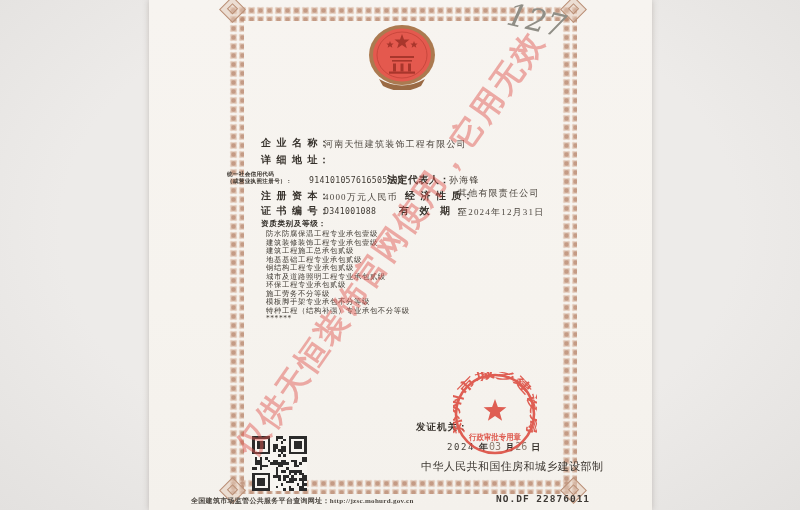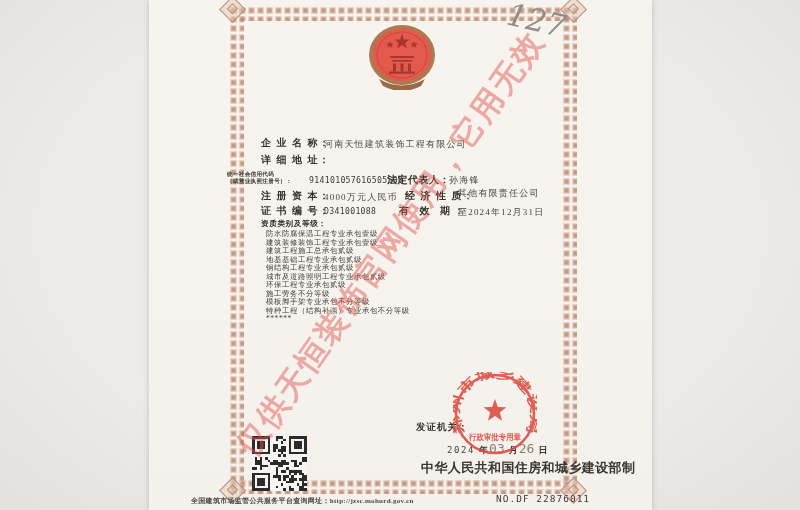--- a/index.html
+++ b/index.html
@@ -36,30 +36,30 @@
   .value.wrap{white-space:normal;line-height:10px;}
   .tiny-label{font-weight:bold;color:#37322c;font-size:5.6px;line-height:5.8px;letter-spacing:.3px;white-space:nowrap;}
   .digits{font-family:"DejaVu Sans Mono",monospace;font-style:normal;font-size:8.2px;letter-spacing:.3px;color:#3e3932;}
   .qual-heading{left:112px;top:219px;font-size:7.6px;font-weight:bold;color:#332f29;letter-spacing:.6px;}
   .qual-list{left:117px;top:230px;}
   .qual-item{font-size:7.4px;line-height:8.5px;color:#413c35;letter-spacing:.6px;white-space:nowrap;}
   .authority{left:267px;top:421px;font-size:9.5px;font-weight:bold;color:#37322c;letter-spacing:1px;}
   .date-line{left:298px;top:441px;font-size:9px;color:#37322c;white-space:nowrap;}
   .date-line .num{font-family:"DejaVu Sans Mono",monospace;letter-spacing:1.6px;color:#45403a;}
   .date-line .unit{font-weight:bold;margin:0 1px 0 4px;}
-  .date-line .small{font-size:13px;color:#8d7b6e;letter-spacing:0;text-align:right;}
-  .made-by{left:272px;top:459px;font-size:13px;font-weight:bold;color:#3a352f;letter-spacing:.4px;white-space:nowrap;}
+  .date-line .small{font-size:10px;color:#8d7b6e;letter-spacing:0;text-align:right;}
+  .made-by{left:272px;top:459px;font-size:11px;font-weight:normal;color:#3a352f;letter-spacing:.4px;white-space:nowrap;}
   .handwritten{left:358px;top:2px;font-size:31px;color:#908e86;font-style:italic;
                transform:rotate(13deg);font-family:"DejaVu Serif",serif;}
   .watermark{left:-38px;top:222px;width:560px;text-align:center;white-space:nowrap;
              transform:rotate(-55deg);font-size:32px;font-weight:bold;letter-spacing:2px;
              color:rgba(224,88,82,.48);z-index:40;pointer-events:none;
              font-family:"DejaVu Sans",sans-serif;}
   .footer-url{left:42px;top:496px;font-size:7px;font-weight:bold;color:#4d4842;letter-spacing:.3px;white-space:nowrap;}
-  .footer-serial{left:347px;top:493px;font-size:9.5px;font-weight:normal;color:#3d3935;
+  .footer-serial{left:347px;top:493px;font-size:9.5px;font-weight:bold;color:#3d3935;
                  font-family:"DejaVu Sans Mono",monospace;letter-spacing:1px;white-space:nowrap;}
   .seal-svg{left:304px;top:372px;z-index:30;opacity:.88;}
   .emblem-svg{left:214px;top:24px;}
   .qr-svg{left:103px;top:436px;z-index:25;}
 </style>
 </head>
 <body>
 
 <div class="scan">
   <div class="paper">

